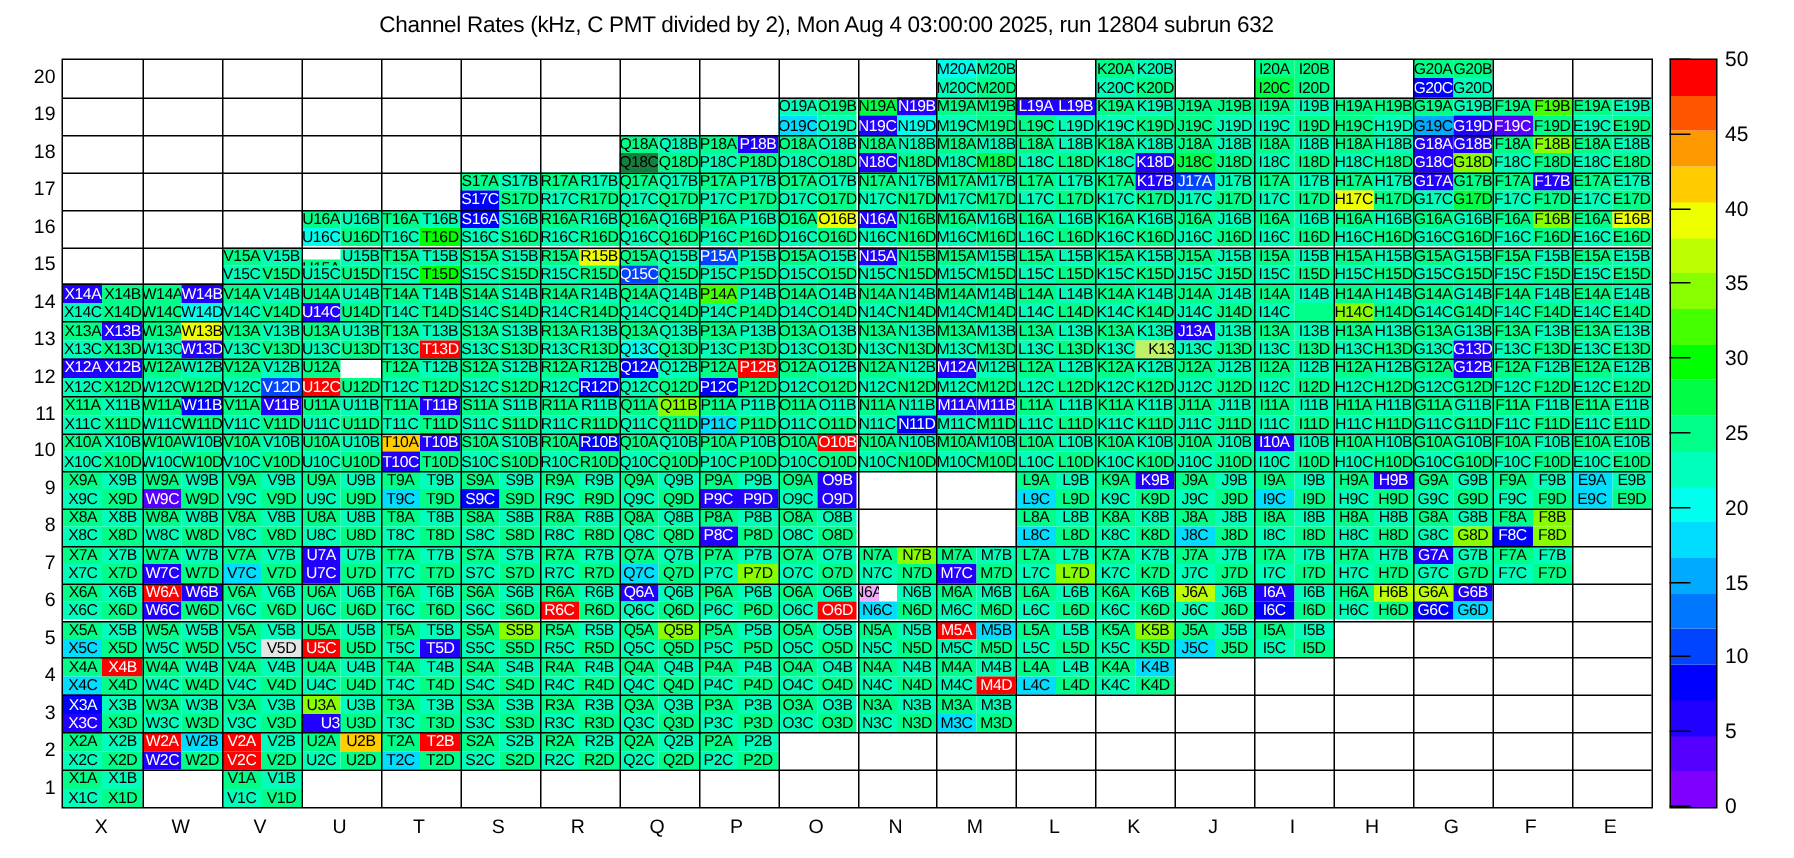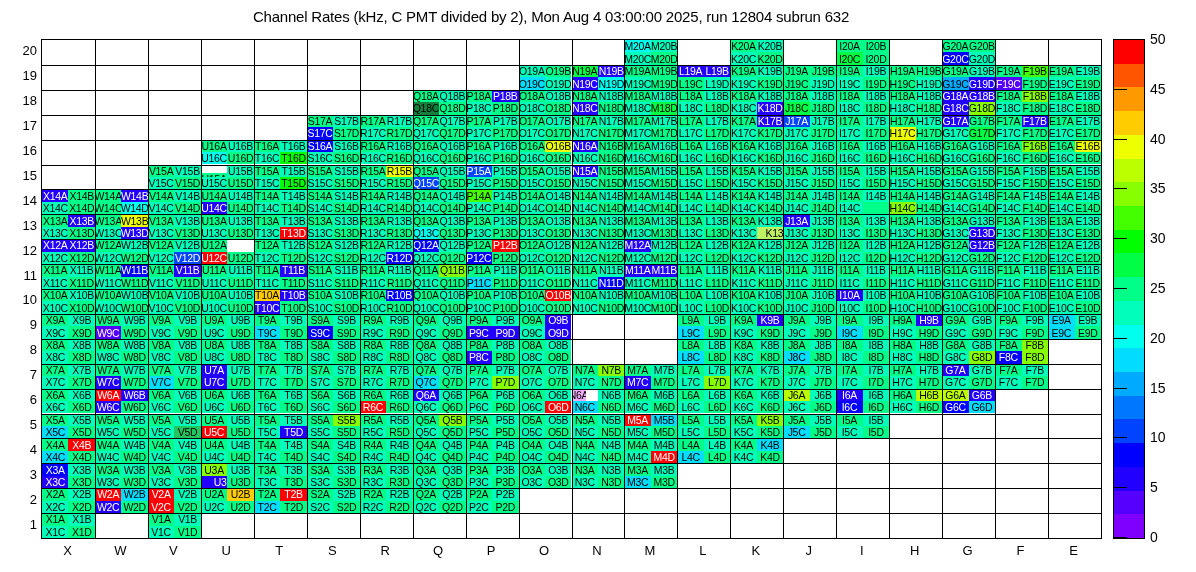--- a/index.html
+++ b/index.html
@@ -1060,21 +1060,21 @@
     <div class="sub" title="X5B = 23 kHz" style="left: 26.475px; top: 373.5px; width: 26.475px; height: 12.45px; background: rgb(0, 255, 187); color: rgb(0, 0, 0);">X5B</div>
     <div class="sub" title="X5C = 18 kHz" style="left: 0px; top: 385.95px; width: 26.475px; height: 12.45px; background: rgb(0, 221, 255); color: rgb(0, 0, 0);">X5C</div>
     <div class="sub" title="X5D = 24 kHz" style="left: 26.475px; top: 385.95px; width: 26.475px; height: 12.45px; background: rgb(0, 255, 136); color: rgb(0, 0, 0);">X5D</div>
     <div class="sub" title="W5A = 24 kHz" style="left: 52.95px; top: 373.5px; width: 26.475px; height: 12.45px; background: rgb(0, 255, 136); color: rgb(0, 0, 0);">W5A</div>
     <div class="sub" title="W5B = 23 kHz" style="left: 79.425px; top: 373.5px; width: 26.475px; height: 12.45px; background: rgb(0, 255, 187); color: rgb(0, 0, 0);">W5B</div>
     <div class="sub" title="W5C = 22 kHz" style="left: 52.95px; top: 385.95px; width: 26.475px; height: 12.45px; background: rgb(0, 255, 187); color: rgb(0, 0, 0);">W5C</div>
     <div class="sub" title="W5D = 24 kHz" style="left: 79.425px; top: 385.95px; width: 26.475px; height: 12.45px; background: rgb(0, 255, 136); color: rgb(0, 0, 0);">W5D</div>
     <div class="sub" title="V5A = 24 kHz" style="left: 105.9px; top: 373.5px; width: 26.475px; height: 12.45px; background: rgb(0, 255, 136); color: rgb(0, 0, 0);">V5A</div>
     <div class="sub" title="V5B = 23 kHz" style="left: 132.375px; top: 373.5px; width: 26.475px; height: 12.45px; background: rgb(0, 255, 187); color: rgb(0, 0, 0);">V5B</div>
     <div class="sub" title="V5C = 22 kHz" style="left: 105.9px; top: 385.95px; width: 26.475px; height: 12.45px; background: rgb(0, 255, 187); color: rgb(0, 0, 0);">V5C</div>
-    <div class="sub" title="V5D = 24 kHz" style="left: 132.375px; top: 385.95px; width: 26.475px; height: 12.45px; background: #22c55e; color: rgb(0, 0, 0);">V5D</div>
+    <div class="sub" title="V5D = 24 kHz" style="left: 132.375px; top: 385.95px; width: 26.475px; height: 12.45px; background: #e5e5e5; color: rgb(0, 0, 0);">V5D</div>
     <div class="sub" title="U5A = 24 kHz" style="left: 158.85px; top: 373.5px; width: 26.475px; height: 12.45px; background: rgb(0, 255, 136); color: rgb(0, 0, 0);">U5A</div>
     <div class="sub" title="U5B = 23 kHz" style="left: 185.325px; top: 373.5px; width: 26.475px; height: 12.45px; background: rgb(0, 255, 187); color: rgb(0, 0, 0);">U5B</div>
     <div class="sub" title="U5C = 50 kHz" style="left: 158.85px; top: 385.95px; width: 26.475px; height: 12.45px; background: rgb(255, 0, 0); color: rgb(255, 255, 255);">U5C</div>
     <div class="sub" title="U5D = 24 kHz" style="left: 185.325px; top: 385.95px; width: 26.475px; height: 12.45px; background: rgb(0, 255, 136); color: rgb(0, 0, 0);">U5D</div>
     <div class="sub" title="T5A = 24 kHz" style="left: 211.8px; top: 373.5px; width: 26.475px; height: 12.45px; background: rgb(0, 255, 136); color: rgb(0, 0, 0);">T5A</div>
     <div class="sub" title="T5B = 23 kHz" style="left: 238.275px; top: 373.5px; width: 26.475px; height: 12.45px; background: rgb(0, 255, 187); color: rgb(0, 0, 0);">T5B</div>
     <div class="sub" title="T5C = 22 kHz" style="left: 211.8px; top: 385.95px; width: 26.475px; height: 12.45px; background: rgb(0, 255, 187); color: rgb(0, 0, 0);">T5C</div>
     <div class="sub" title="T5D = 6 kHz" style="left: 238.275px; top: 385.95px; width: 26.475px; height: 12.45px; background: rgb(34, 0, 255); color: rgb(255, 255, 255);">T5D</div>
     <div class="sub" title="S5A = 24 kHz" style="left: 264.75px; top: 373.5px; width: 26.475px; height: 12.45px; background: rgb(0, 255, 136); color: rgb(0, 0, 0);">S5A</div>
     <div class="sub" title="S5B = 34 kHz" style="left: 291.225px; top: 373.5px; width: 26.475px; height: 12.45px; background: rgb(136, 255, 0); color: rgb(0, 0, 0);">S5B</div>

